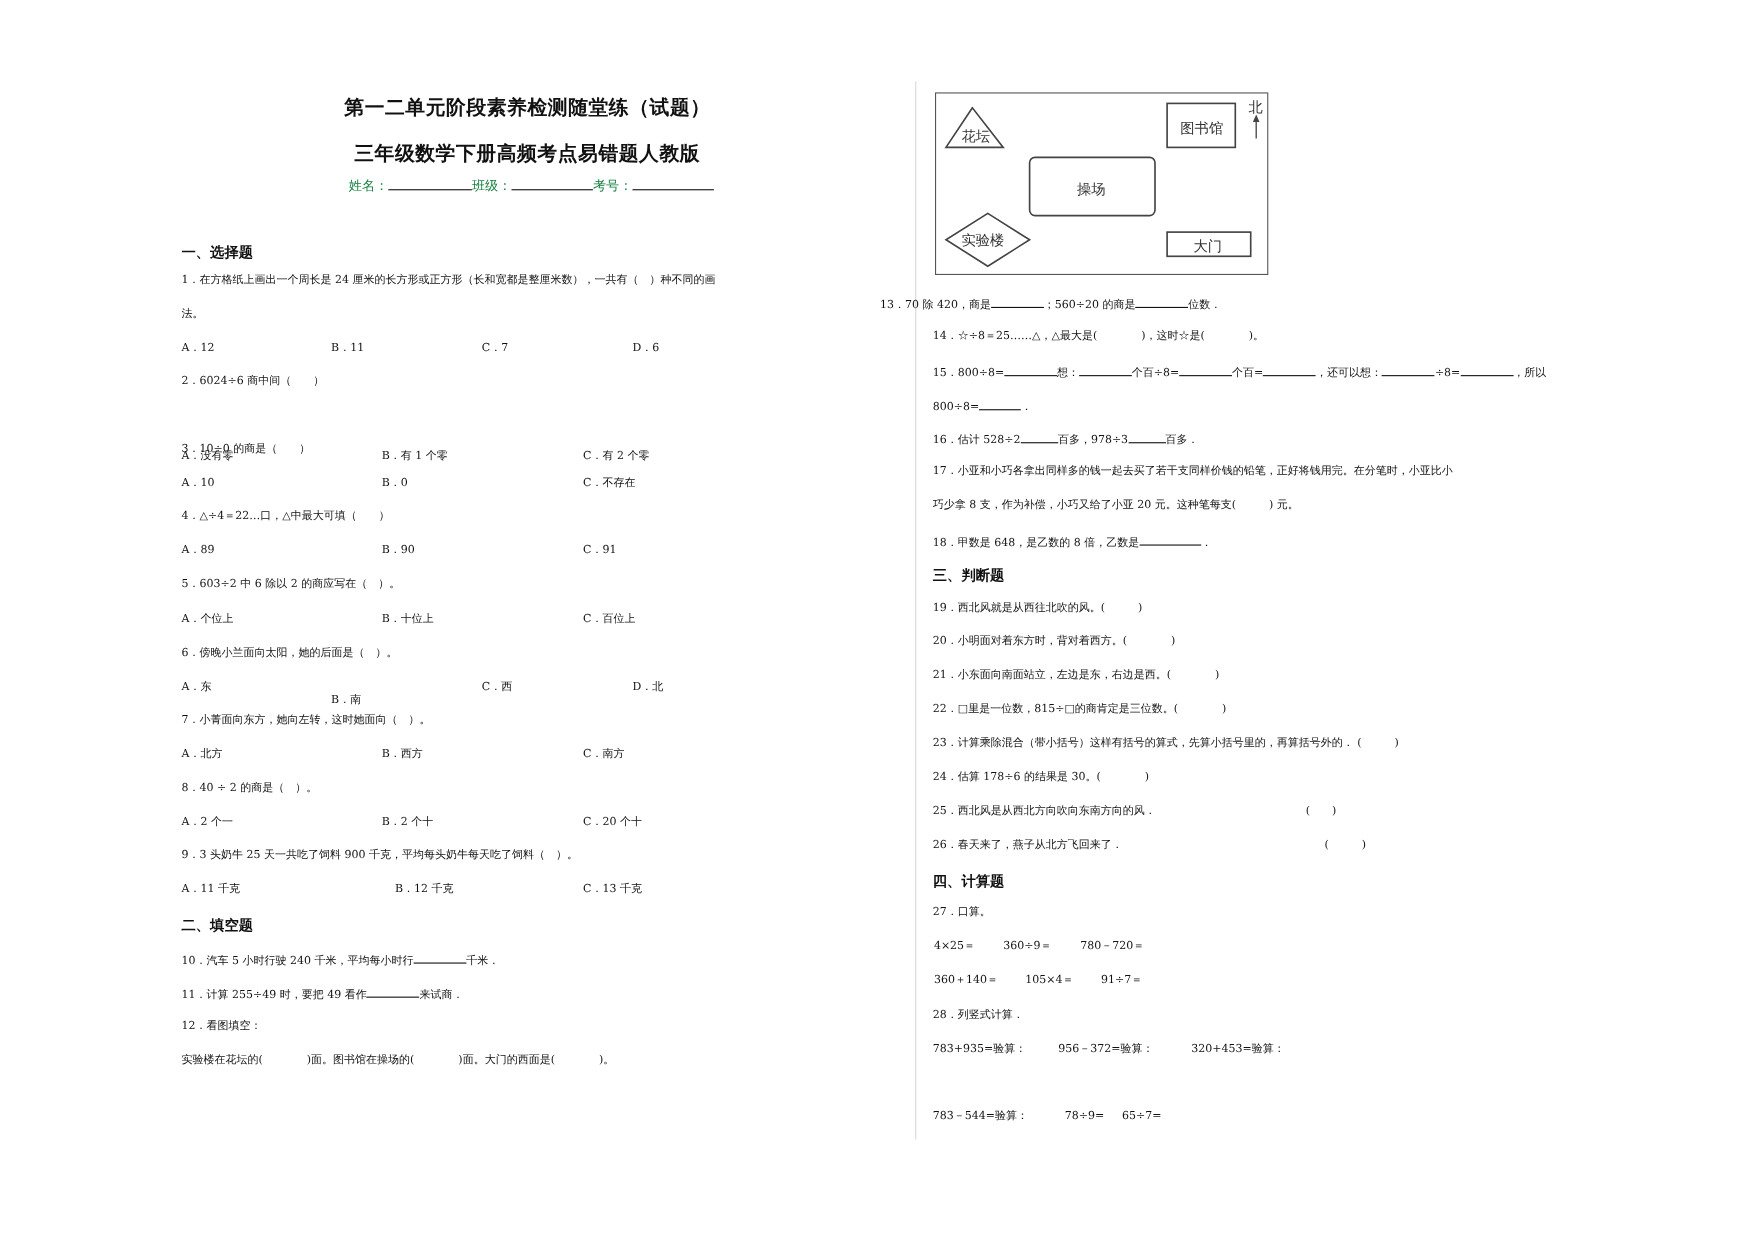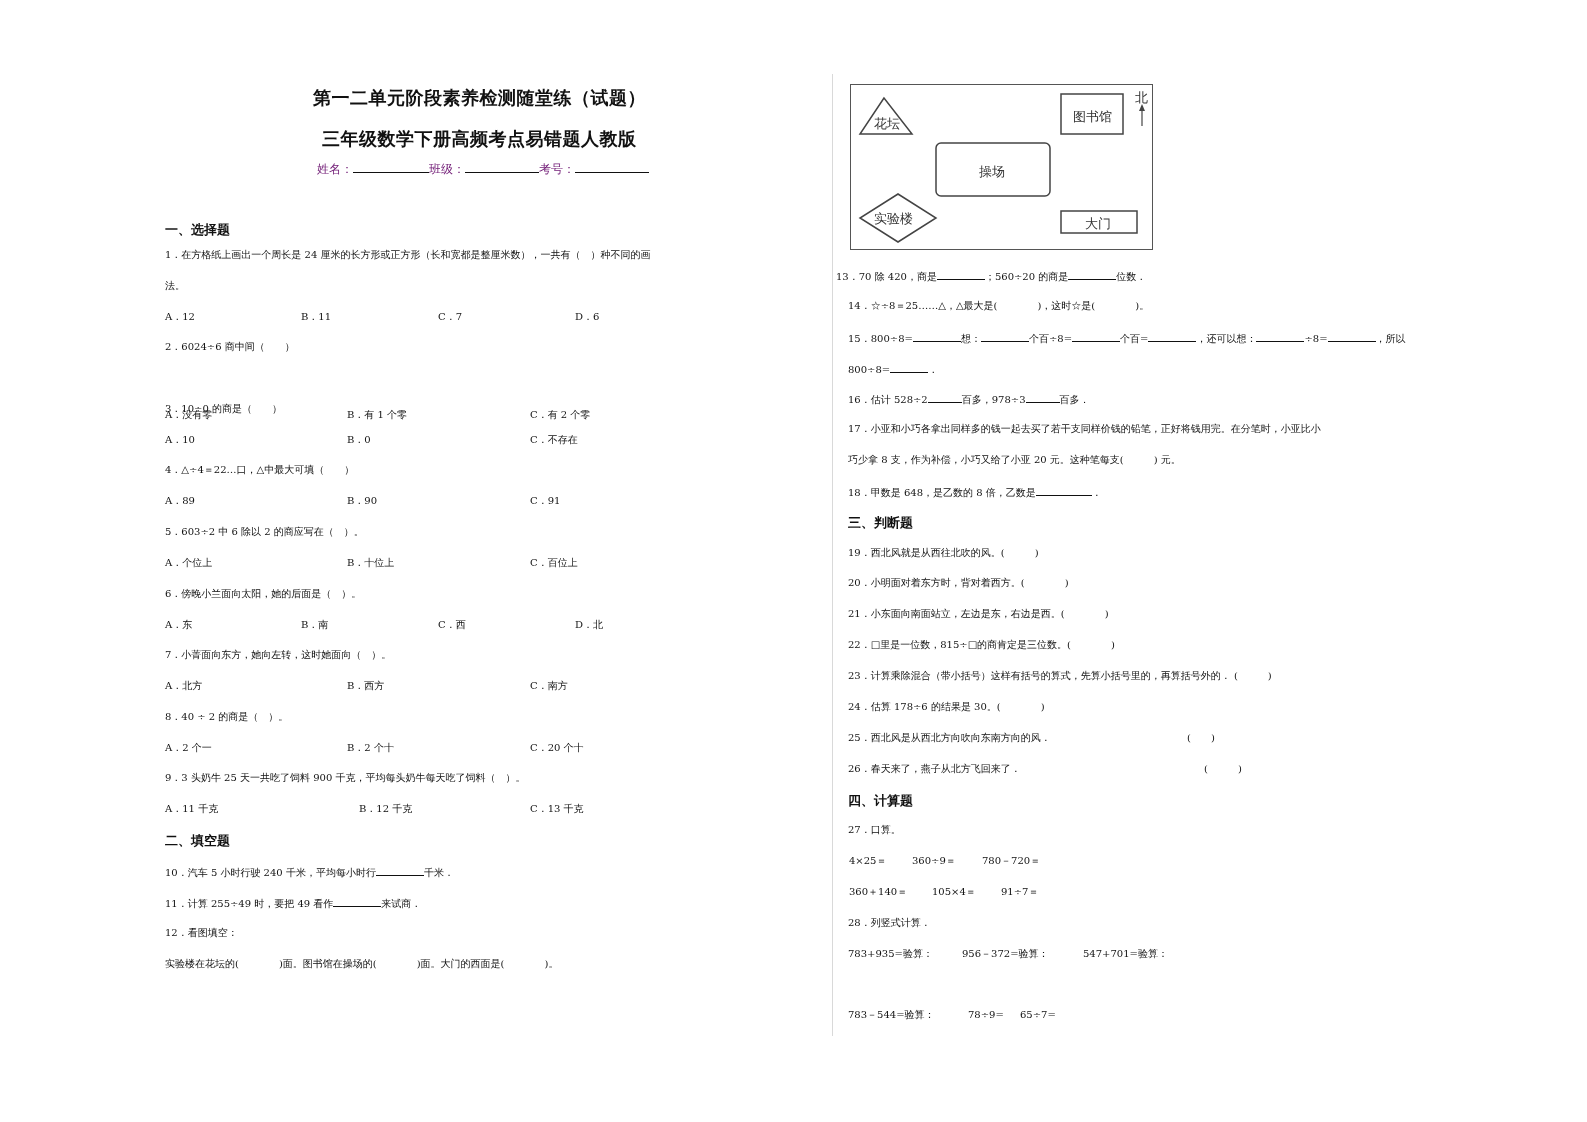--- a/index.html
+++ b/index.html
@@ -1,21 +1,21 @@
 <!DOCTYPE html>
 <html><head>
 <meta charset="utf-8">
 <style>
   html, body { margin:0; padding:0; background:#ffffff; }
   body { width:1587px; height:1122px; position:relative; overflow:hidden;
          font-family:"DejaVu Serif","Liberation Serif",serif; color:#111; }
   .abs { position:absolute; white-space:nowrap; }
   .t { font-size:10px; line-height:16px; }
   .title { font-family:"DejaVu Sans","Liberation Sans",sans-serif; font-weight:bold; font-size:18px; letter-spacing:0.5px; }
-  .info { font-size:12px; color:#701a75; }
+  .info { font-size:12px; color:#15803d; }
   .sec { font-family:"DejaVu Sans","Liberation Sans",sans-serif; font-weight:bold; font-size:13px; }
   .blank { display:inline-block; border-bottom:1px solid #111; height:12px; vertical-align:baseline; }
   .divider { position:absolute; left:832px; top:74px; width:1px; height:962px; background:#d9d9d9; }
   .map { position:absolute; left:850px; top:84px; width:303px; height:166px; border:1.5px solid #555; box-sizing:border-box; }
   .map .lbl { position:absolute; font-size:13px; color:#333; white-space:nowrap; }
   .opt { position:absolute; }
 </style>
 </head>
 <body>
 
@@ -60,21 +60,21 @@
 <div class="abs t" style="left:165px;top:524px;">5．603÷2 中 6 除以 2 的商应写在（　）。</div>
 <div class="abs t" style="left:165px;top:555px;width:660px;height:16px;">
   <span class="opt" style="left:0;">A．个位上</span>
   <span class="opt" style="left:182px;">B．十位上</span>
   <span class="opt" style="left:365px;">C．百位上</span>
 </div>
 
 <div class="abs t" style="left:165px;top:586px;">6．傍晚小兰面向太阳，她的后面是（　）。</div>
 <div class="abs t" style="left:165px;top:617px;width:660px;height:16px;">
   <span class="opt" style="left:0;">A．东</span>
-  <span class="opt" style="left:136px;">B．南</span>
+  <span class="opt" style="left:136px;margin-top:12px;">B．南</span>
   <span class="opt" style="left:273px;">C．西</span>
   <span class="opt" style="left:410px;">D．北</span>
 </div>
 
 <div class="abs t" style="left:165px;top:647px;">7．小菁面向东方，她向左转，这时她面向（　）。</div>
 <div class="abs t" style="left:165px;top:678px;width:660px;height:16px;">
   <span class="opt" style="left:0;">A．北方</span>
   <span class="opt" style="left:182px;">B．西方</span>
   <span class="opt" style="left:365px;">C．南方</span>
 </div>
@@ -117,21 +117,21 @@
     <rect x="211" y="127" width="76" height="22" fill="none" stroke="#444" stroke-width="1.5"></rect>
   </svg>
   <span class="lbl" style="left:23px;top:30px;">花坛</span>
   <span class="lbl" style="left:222px;top:23px;">图书馆</span>
   <span class="lbl" style="left:284px;top:4px;">北</span>
   <span class="lbl" style="left:128px;top:78px;">操场</span>
   <span class="lbl" style="left:23px;top:125px;">实验楼</span>
   <span class="lbl" style="left:234px;top:130px;">大门</span>
 </div>
 
-<div class="abs t" style="left:836px;top:267px;text-align:right;">
+<div class="abs t" style="left:800px;top:267px;text-align:right;">
   <span>13．70 除 420，商是</span><span class="blank" style="width:48px;"></span><span>；560÷20 的商是</span><span class="blank" style="width:48px;"></span><span>位数．</span>
 </div>
 <div class="abs t" style="left:848px;top:298px;">14．☆÷8＝25……△，△最大是(　　　　)，这时☆是(　　　　)。</div>
 <div class="abs t" style="left:848px;top:329px;">
   <span>15．800÷8=</span><span class="blank" style="width:48px;"></span><span>想：</span><span class="blank" style="width:48px;"></span><span>个百÷8=</span><span class="blank" style="width:48px;"></span><span>个百=</span><span class="blank" style="width:48px;"></span><span>，还可以想：</span><span class="blank" style="width:48px;"></span><span>÷8=</span><span class="blank" style="width:48px;"></span><span>，所以</span>
 </div>
 <div class="abs t" style="left:848px;top:360px;">
   <span>800÷8=</span><span class="blank" style="width:38px;"></span><span>．</span>
 </div>
 <div class="abs t" style="left:848px;top:390px;">
@@ -164,19 +164,19 @@
 </div>
 <div class="abs t" style="left:849px;top:884px;width:400px;height:16px;">
   <span class="opt" style="left:0;">360＋140＝</span>
   <span class="opt" style="left:83px;">105×4＝</span>
   <span class="opt" style="left:152px;">91÷7＝</span>
 </div>
 <div class="abs t" style="left:848px;top:915px;">28．列竖式计算．</div>
 <div class="abs t" style="left:848px;top:946px;width:400px;height:16px;">
   <span class="opt" style="left:0;">783+935=验算：</span>
   <span class="opt" style="left:114px;">956－372=验算：</span>
-  <span class="opt" style="left:235px;">547+701=验算：</span>
+  <span class="opt" style="left:235px;">320+453=验算：</span>
 </div>
 <div class="abs t" style="left:848px;top:1007px;width:400px;height:16px;">
   <span class="opt" style="left:0;">783－544=验算：</span>
   <span class="opt" style="left:120px;">78÷9=</span>
   <span class="opt" style="left:172px;">65÷7=</span>
 </div>
 
 </body></html>

